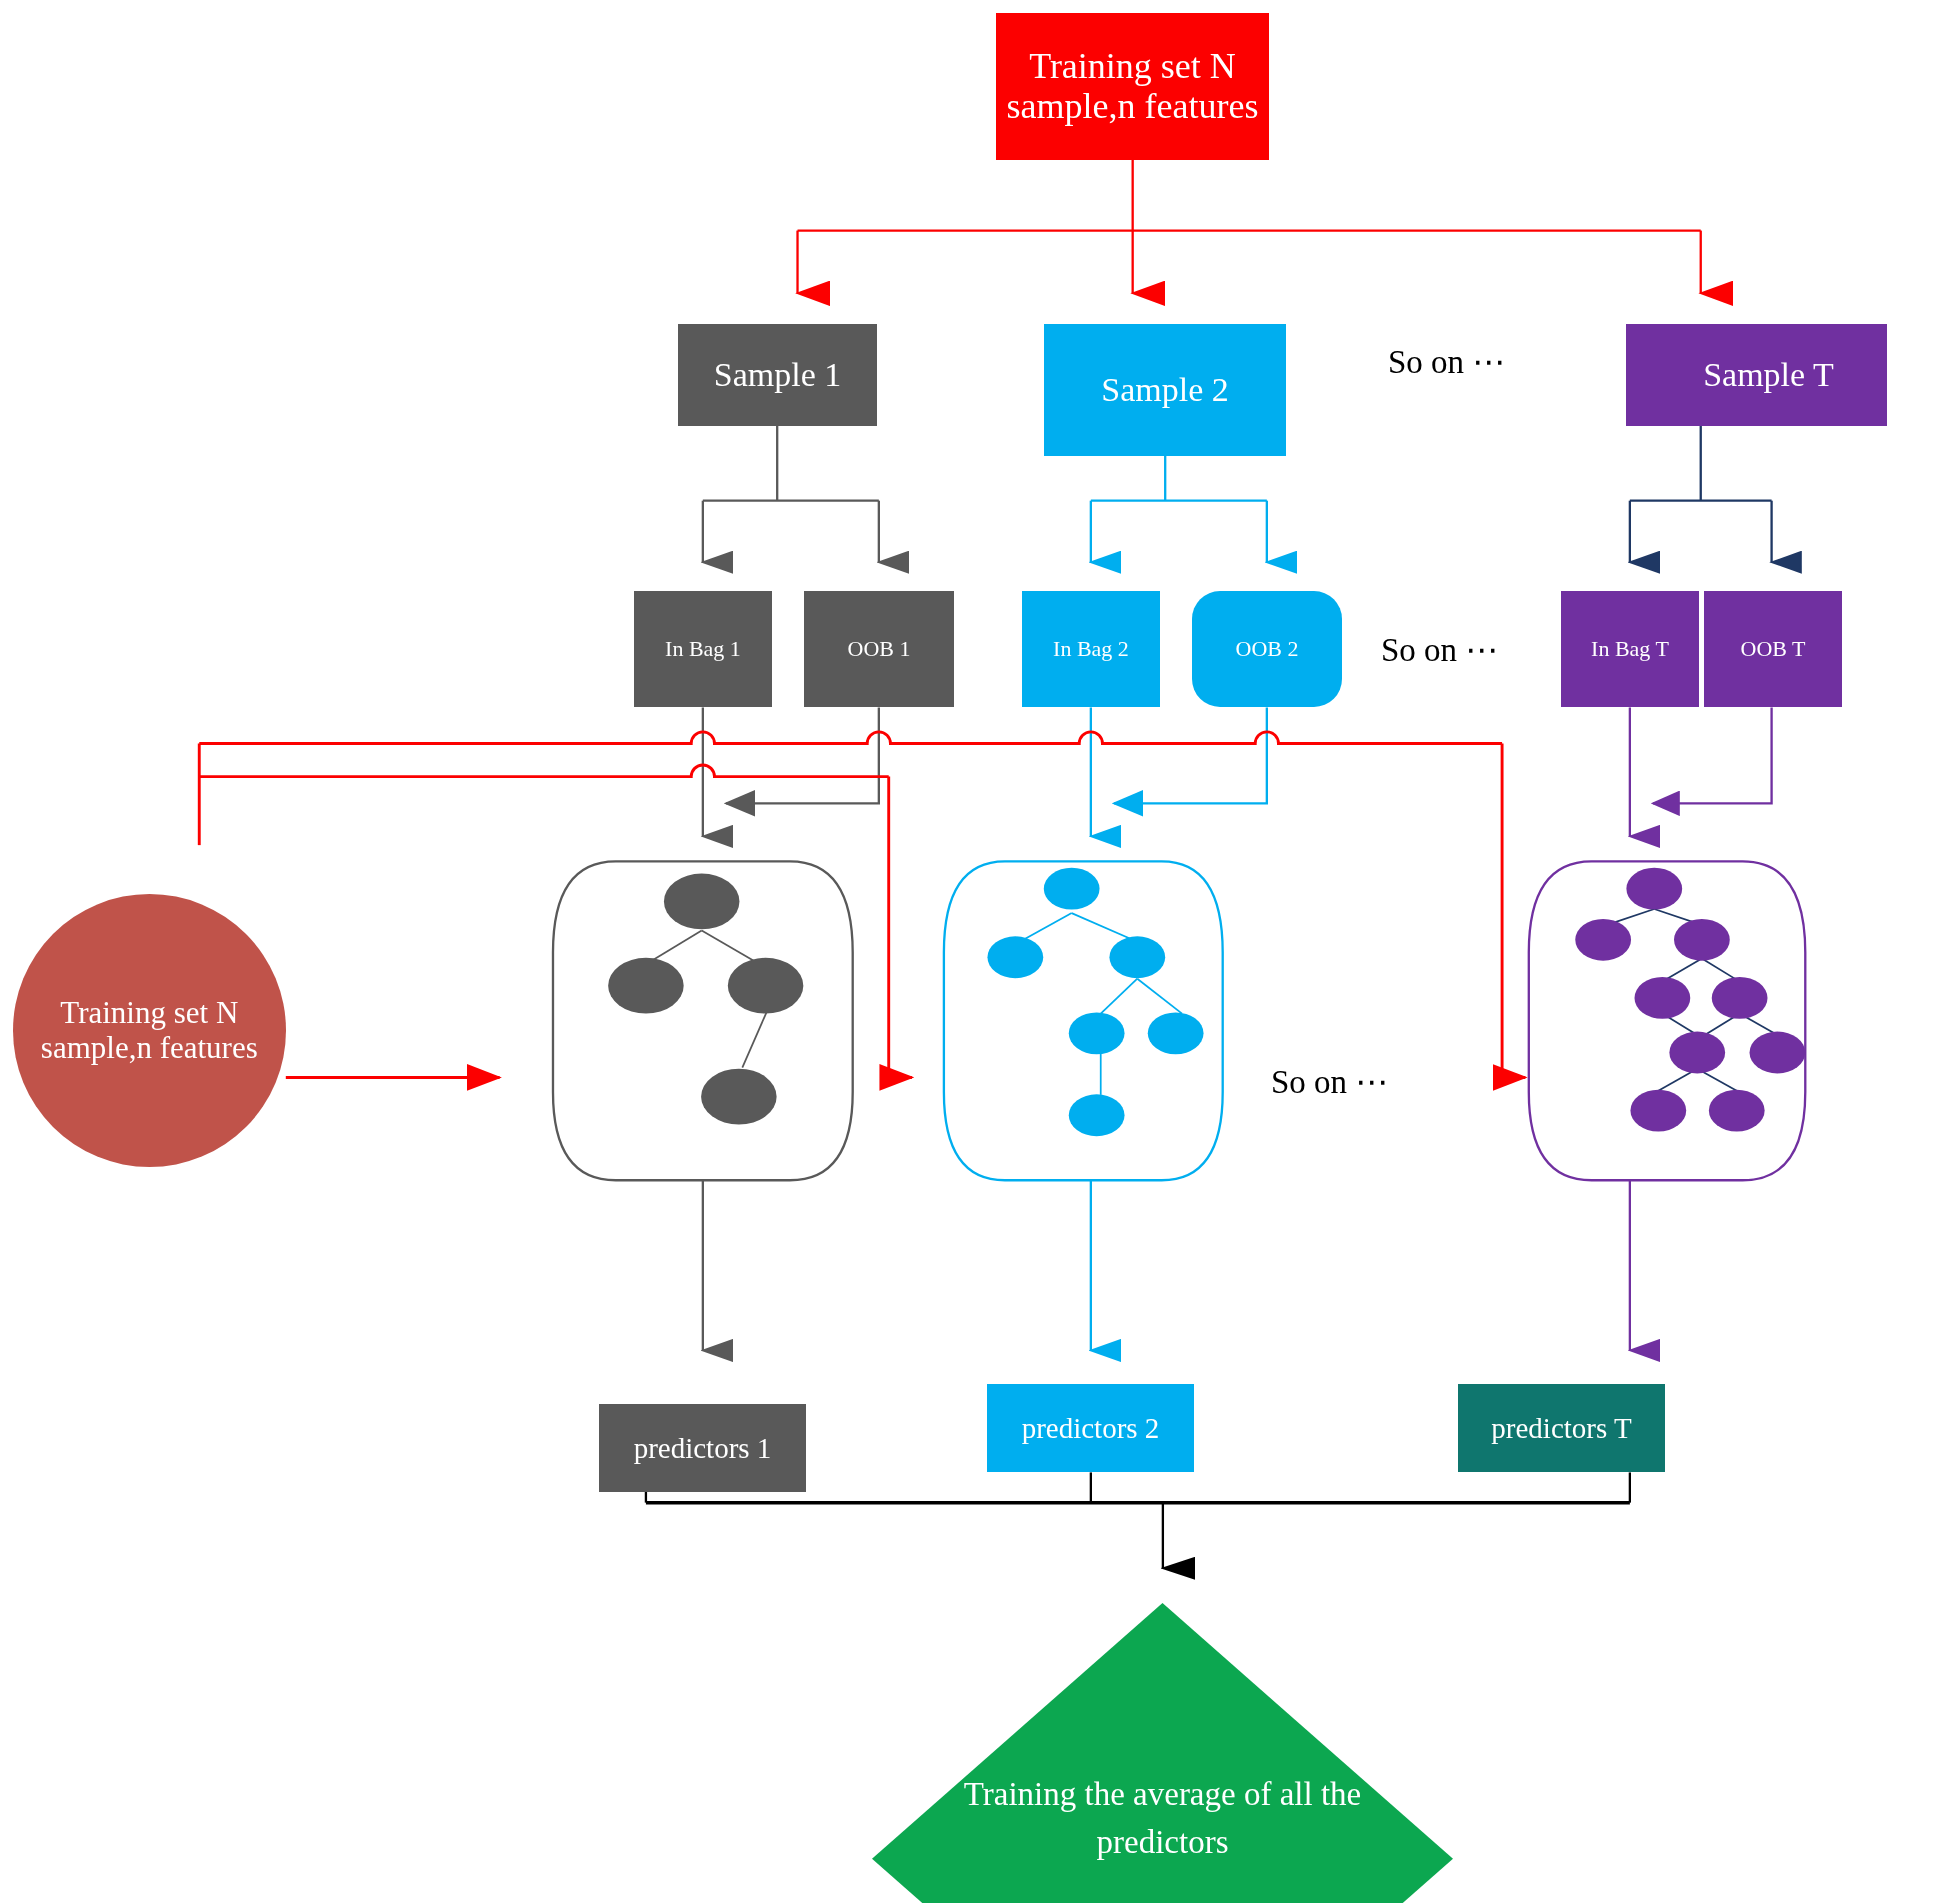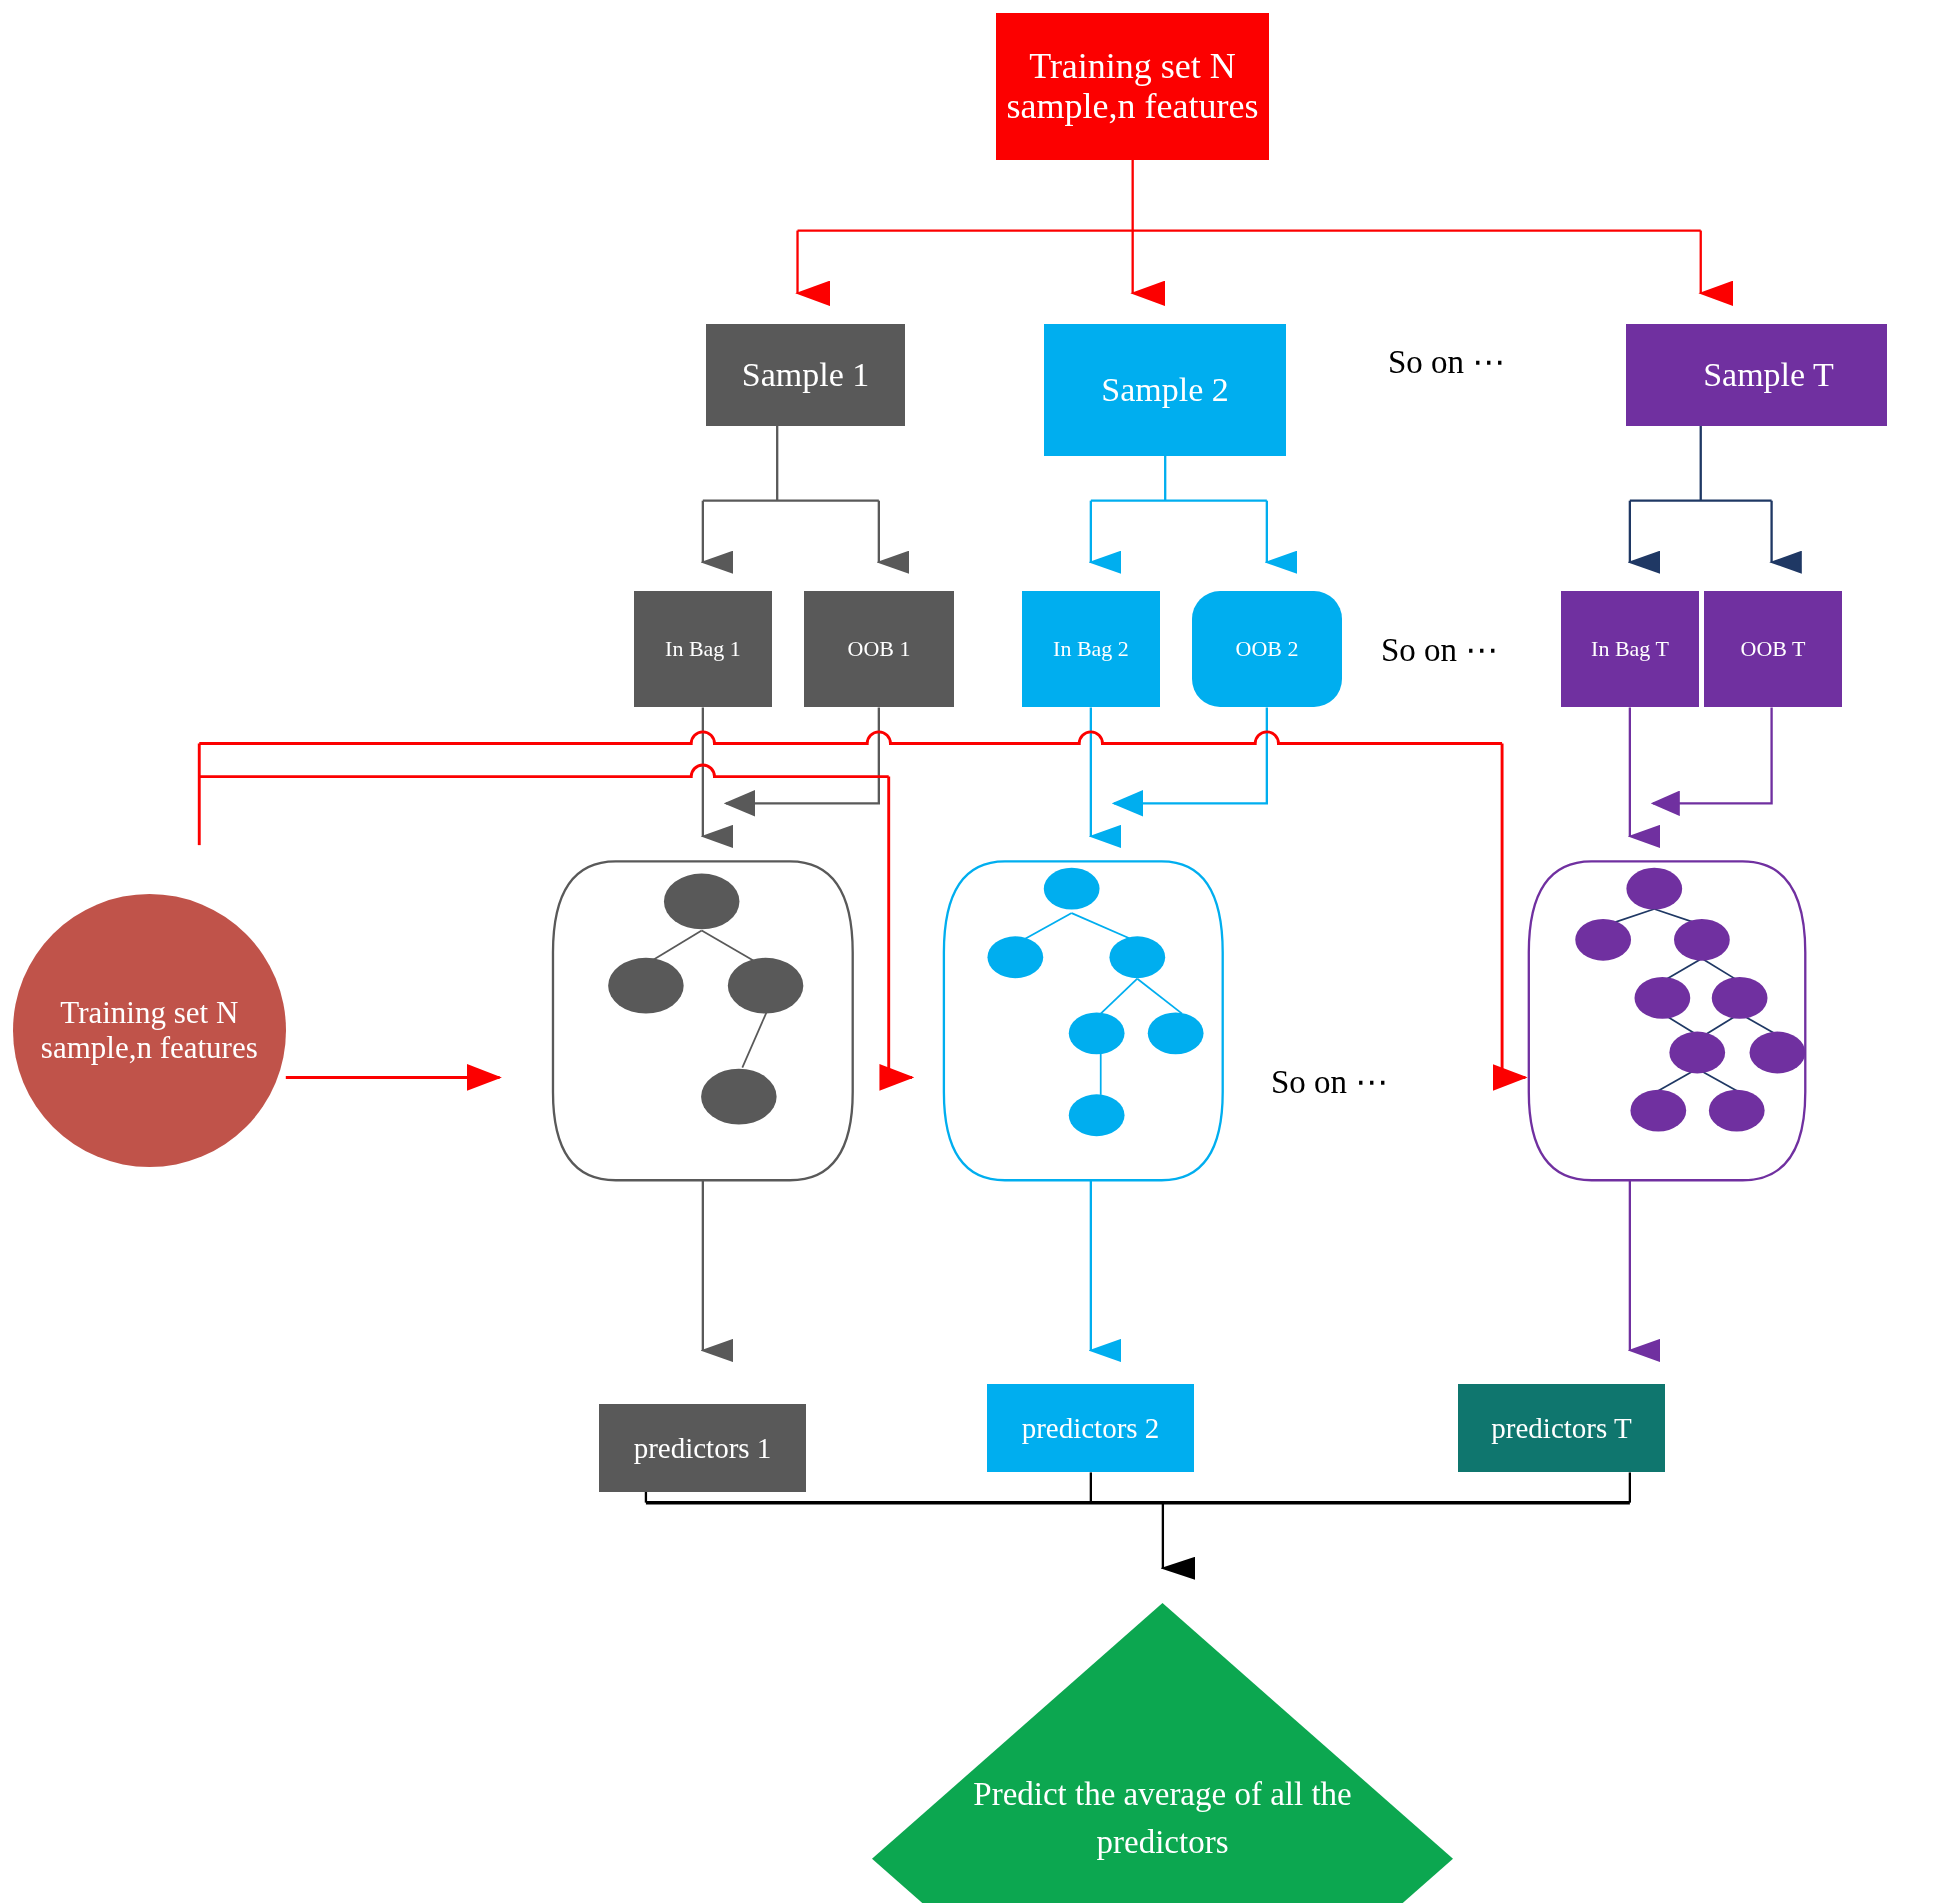--- a/index.html
+++ b/index.html
@@ -210,21 +210,21 @@
     </g>
   </svg>
 
   <div class="node" style="left:996px;top:12.8px;width:273px;height:147px;background:#FC0000;font-size:36px;">
     <span class="lbl">
       <span>Training set N</span><br>
       <span>sample,n features</span>
     </span>
   </div>
 
-  <div class="node" style="left:678px;top:324px;width:199px;height:102px;background:#595959;font-size:34px;margin-left:28px;">
+  <div class="node" style="left:678px;top:324px;width:199px;height:102px;background:#595959;font-size:34px;">
     <span class="lbl">Sample 1</span>
   </div>
   <div class="node" style="left:1044px;top:324px;width:242px;height:132px;background:#00AEEF;font-size:34px;">
     <span class="lbl">Sample 2</span>
   </div>
   <div class="node" style="left:1626px;top:324px;width:261px;height:102px;background:#7030A0;font-size:34px;padding-left:24px;">
     <span class="lbl">Sample T</span>
   </div>
 
   <div class="plaintext" style="left:1388px;top:342px;font-size:33px;">So  on  ⋯</div>
@@ -271,19 +271,19 @@
     <span class="lbl">predictors T</span>
   </div>
 
   <div style="position:absolute;left:872px;top:1603px;width:581px;height:558px;">
     <svg style="position:absolute;left:0;top:0;width:581px;height:558px;" viewBox="0 0 1000 960">
       <polygon points="500,0 1000,440 500,880 0,440" fill="#0CA750"></polygon>
     </svg>
     <div style="position:absolute;left:0;top:168px;width:581px;text-align:center;
                 color:#fff;font-size:33px;line-height:1.45;
                 font-family:'Liberation Serif','DejaVu Serif',serif;">
-      <span>Predict the average of all the</span><br>
+      <span>Training the average of all the</span><br>
       <span>predictors</span>
     </div>
   </div>
 
 </div>
 
 
 </body></html>

